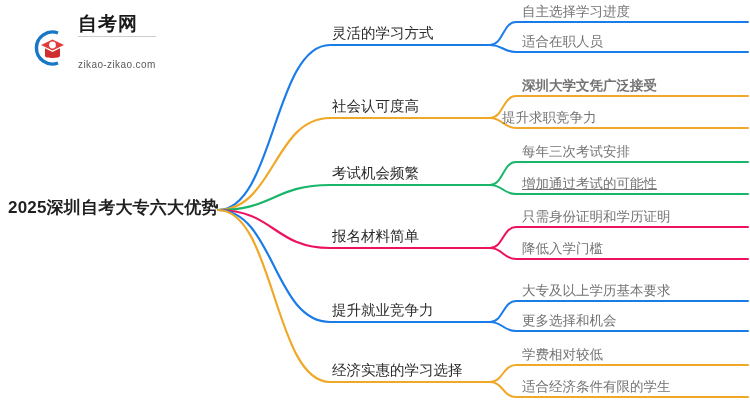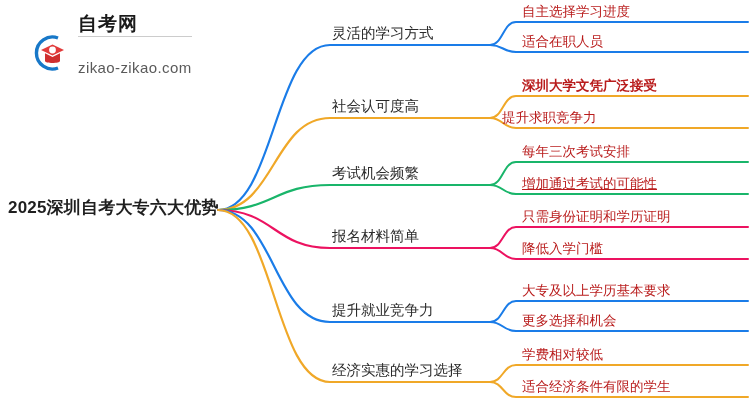--- a/index.html
+++ b/index.html
@@ -18,37 +18,37 @@
     display:flex; align-items:flex-end; gap:6px;
   }
   .logo-mark { width:44px; height:44px; position:relative; flex:none; }
   .logo-text-wrap { display:flex; flex-direction:column; line-height:1; padding-top:2px; }
   .logo-cn {
     font-size:19px; font-weight:bold; color:#1a1a1a;
     letter-spacing:1px; padding-bottom:3px;
     border-bottom:1px solid #cccccc;
   }
   .logo-domain {
-    font-size:15px; color:#5a5a5a; letter-spacing:.4px; padding-top:3px;margin-top:20px;
+    font-size:10px; color:#5a5a5a; letter-spacing:.4px; padding-top:3px;margin-top:20px;
   }
 
   
   #connectors { position:absolute; left:0; top:0; width:750px; height:410px; }
 
   
   .node-label { position:absolute; white-space:nowrap; color:#1f1f1f; }
   .root-label {
     left:8px; top:196px;
     font-size:17px; font-weight:bold; letter-spacing:.2px;
   }
   .l1-label {
     font-size:14.5px; color:#2b2b2b;
   }
   .l2-label {
-    font-size:13.5px; color:#b91c1c;
+    font-size:13.5px; color:#737373;
   }
 </style>
 </head>
 <body>
 
 <div id="mindmap-root">
 
   <div class="logo-block">
     <div class="logo-mark">
       <svg width="44" height="44" viewBox="0 0 44 44">

